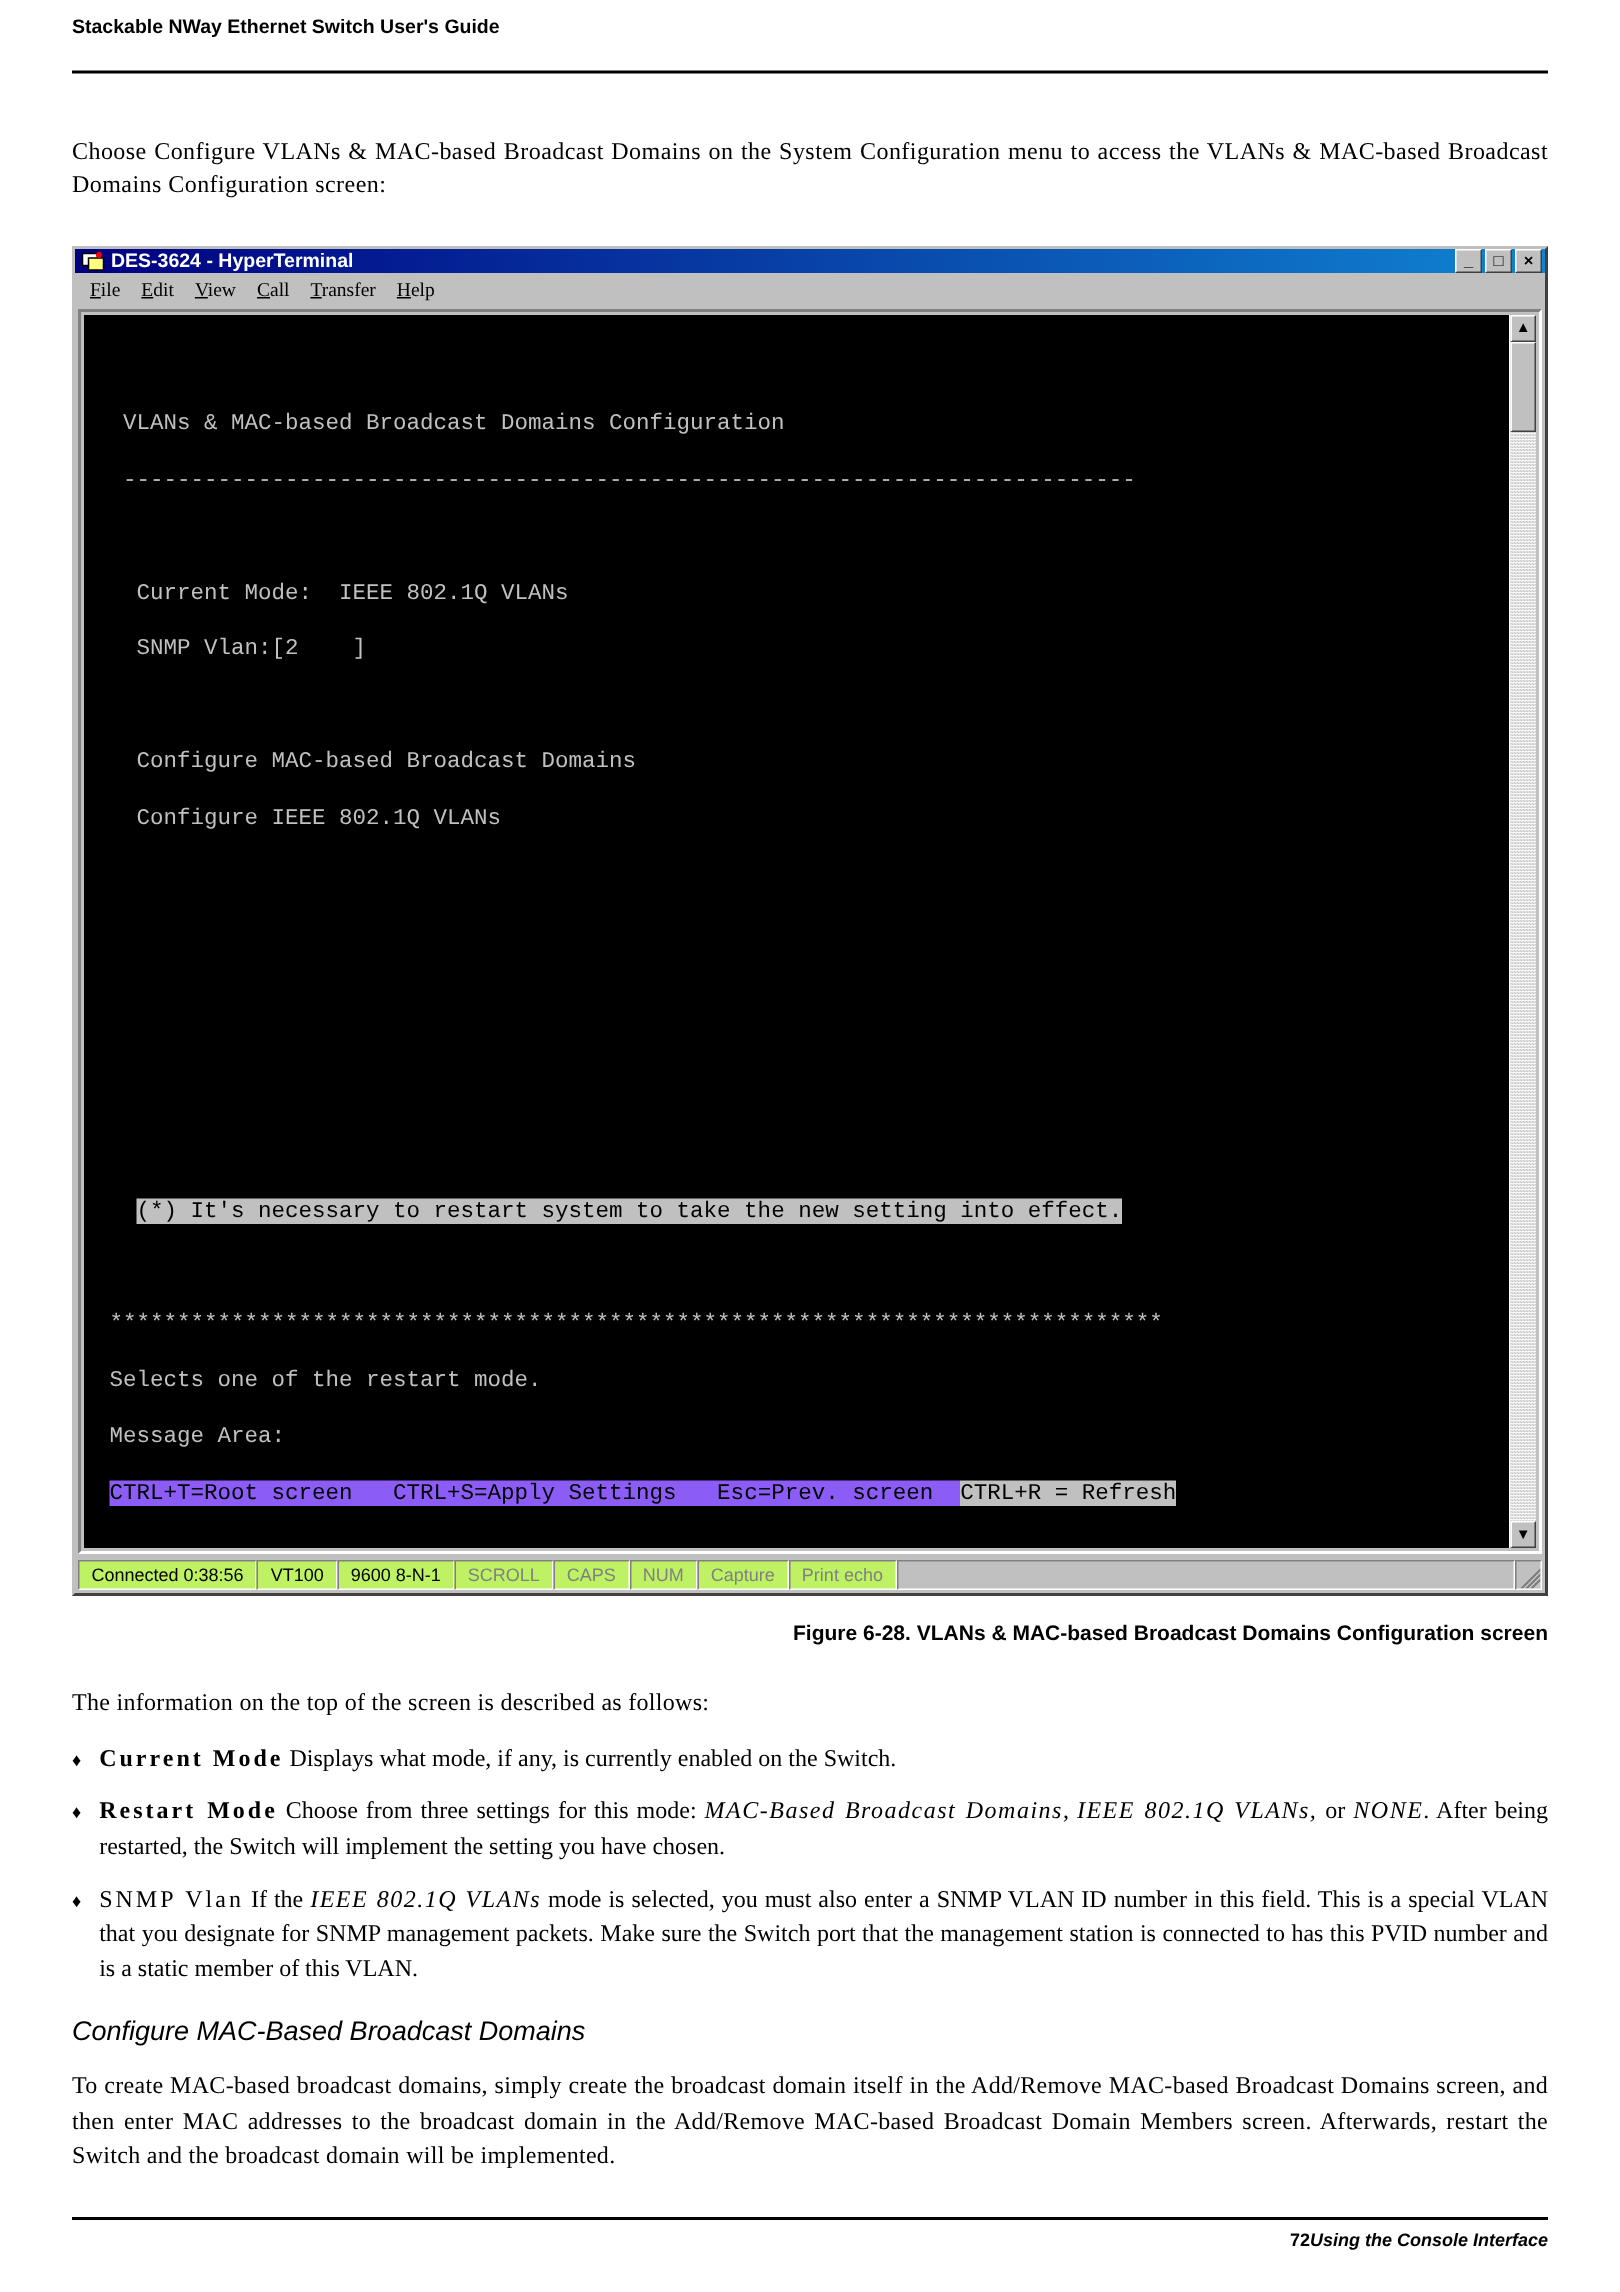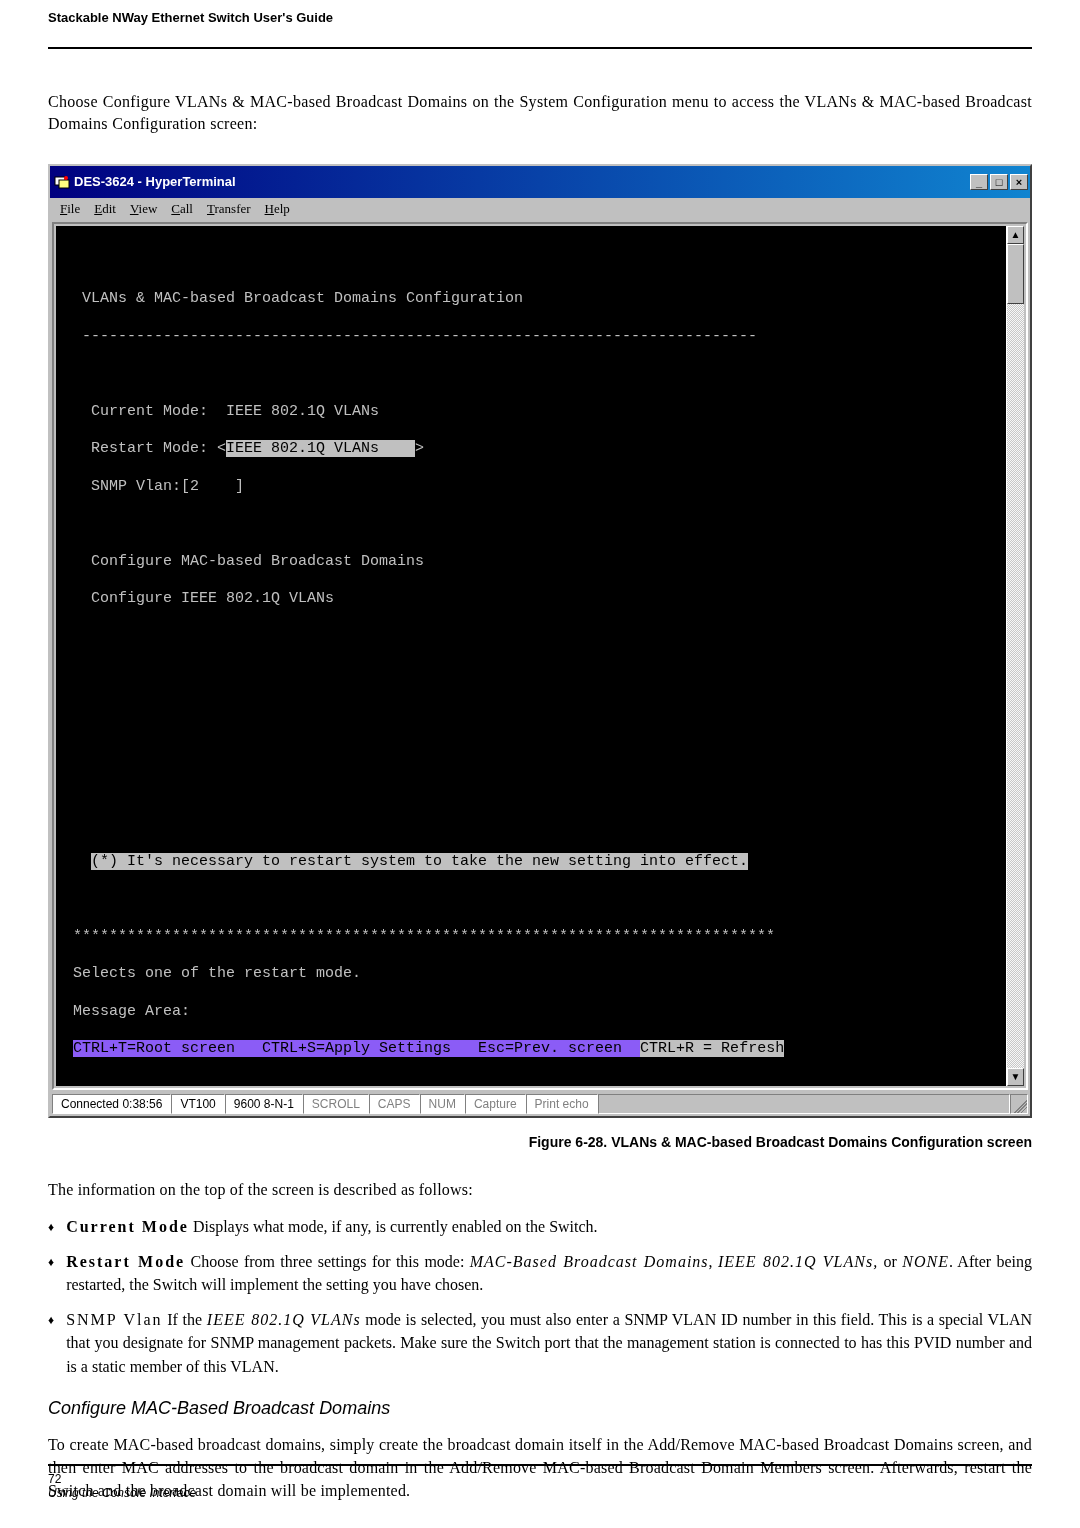--- a/index.html
+++ b/index.html
@@ -63,21 +63,21 @@
     background:var(--chrome-gray);
     margin:0 auto 10px auto;
     font-family:Tahoma,Arial,sans-serif;
     font-size:12px;
   }
   .titlebar{
     background:linear-gradient(to right,var(--titlebar-left),var(--titlebar-right));
     color:#fff;
     display:flex;
     align-items:center;
-    height:32px;
+    height:16px;
     padding:0 2px 0 4px;
     font-weight:bold;
     font-size:13px;
   }
   .titlebar .icon{
     width:16px;height:16px;margin-right:4px;display:inline-block;
   }
   .titlebar .title{flex:1;white-space:nowrap;}
   .titlebar .win-btns{display:flex;gap:2px;}
   .win-btn{
@@ -167,21 +167,21 @@
     display:flex;
     background:var(--chrome-gray);
     font-size:12px;
     padding:2px 2px;
     gap:0;
   }
   .status-cell{
     border:1px solid #808080;
     border-right-color:#fff;border-bottom-color:#fff;
     padding:2px 8px;
-    background:#ffffff;
+    background:#bef264;
     white-space:nowrap;
   }
   .status-cell.dim{color:#808080;}
   .resize-grip{
     width:18px;
     border:1px solid #808080;
     border-right-color:#fff;border-bottom-color:#fff;
     background:
       linear-gradient(135deg,transparent 60%, #808080 60%, #808080 65%, transparent 65%,
                               transparent 70%, #808080 70%, #808080 75%, transparent 75%,
@@ -241,21 +241,21 @@
     right:var(--paper-margin);
     bottom:28px;
   }
   hr.bottom-rule{
     border:none;border-top:2px solid var(--rule);
     margin:0 0 6px 0;
   }
   .footer-row{
     display:flex;justify-content:flex-end;
     font-family:Arial,Helvetica,sans-serif;
-    font-size:12px;font-weight:normal;font-style:italic;flex-direction:column;
+    font-size:12px;font-weight:bold;font-style:italic;
   }
   .footer-row .pn{font-style:normal;}
 </style>
 </head>
 <body>
 
 <div class="page-content">
 
   <div class="running-header">Stackable NWay Ethernet Switch User's Guide</div>
   <hr class="top-rule">
@@ -290,21 +290,20 @@
 
     <div class="client-area">
       <div class="inset-frame">
         <div class="terminal-wrap">
 <div class="terminal">
 <span class="t-line"> </span>
 <span class="t-line">  VLANs &amp; MAC-based Broadcast Domains Configuration</span>
 <span class="t-line">  ---------------------------------------------------------------------------</span>
 <span class="t-line"> </span>
 <span class="t-line">   Current Mode:  IEEE 802.1Q VLANs</span>
-<span class="t-line"><span>   Restart Mode: &lt;</span><span class="t-inv">IEEE 802.1Q VLANs    </span><span>&gt;</span></span>
 <span class="t-line">   SNMP Vlan:[2    ]</span>
 <span class="t-line"> </span>
 <span class="t-line">   Configure MAC-based Broadcast Domains</span>
 <span class="t-line">   Configure IEEE 802.1Q VLANs</span>
 <span class="t-line"> </span>
 <span class="t-line"> </span>
 <span class="t-line"> </span>
 <span class="t-line"> </span>
 <span class="t-line"> </span>
 <span class="t-line"> </span>

